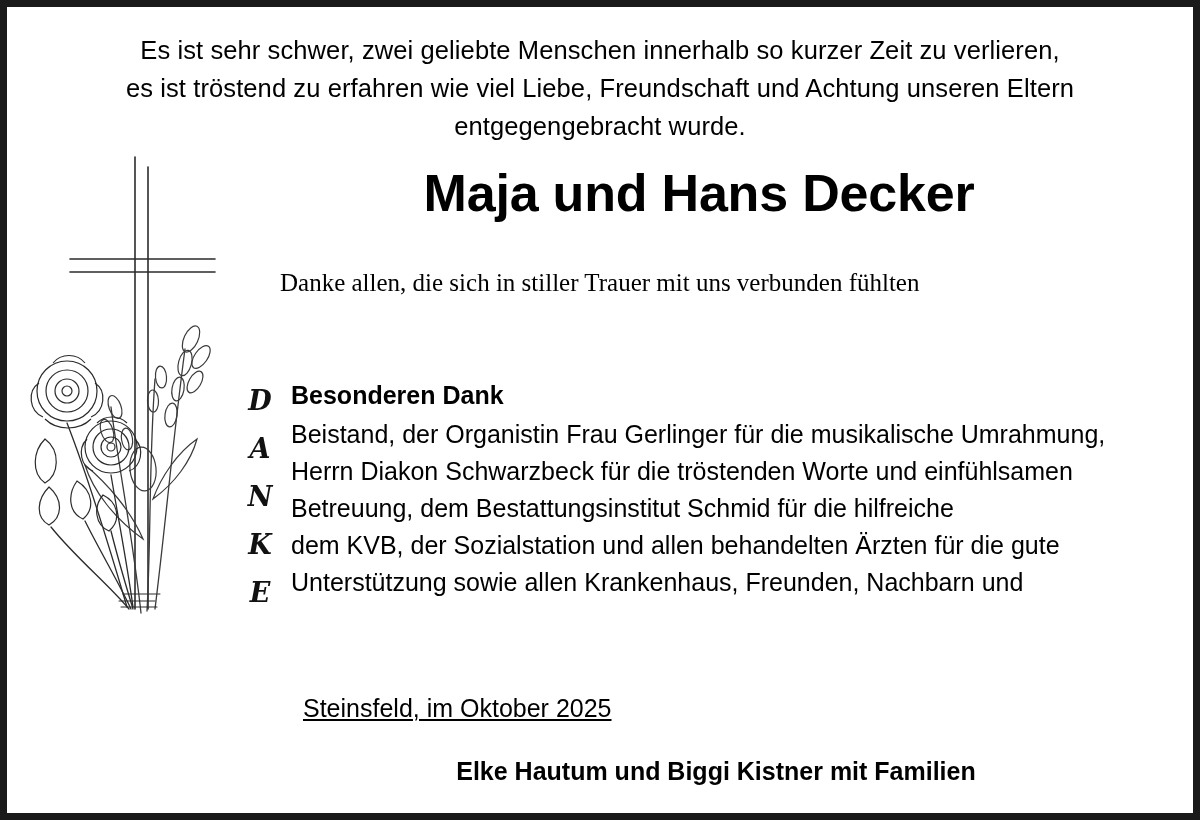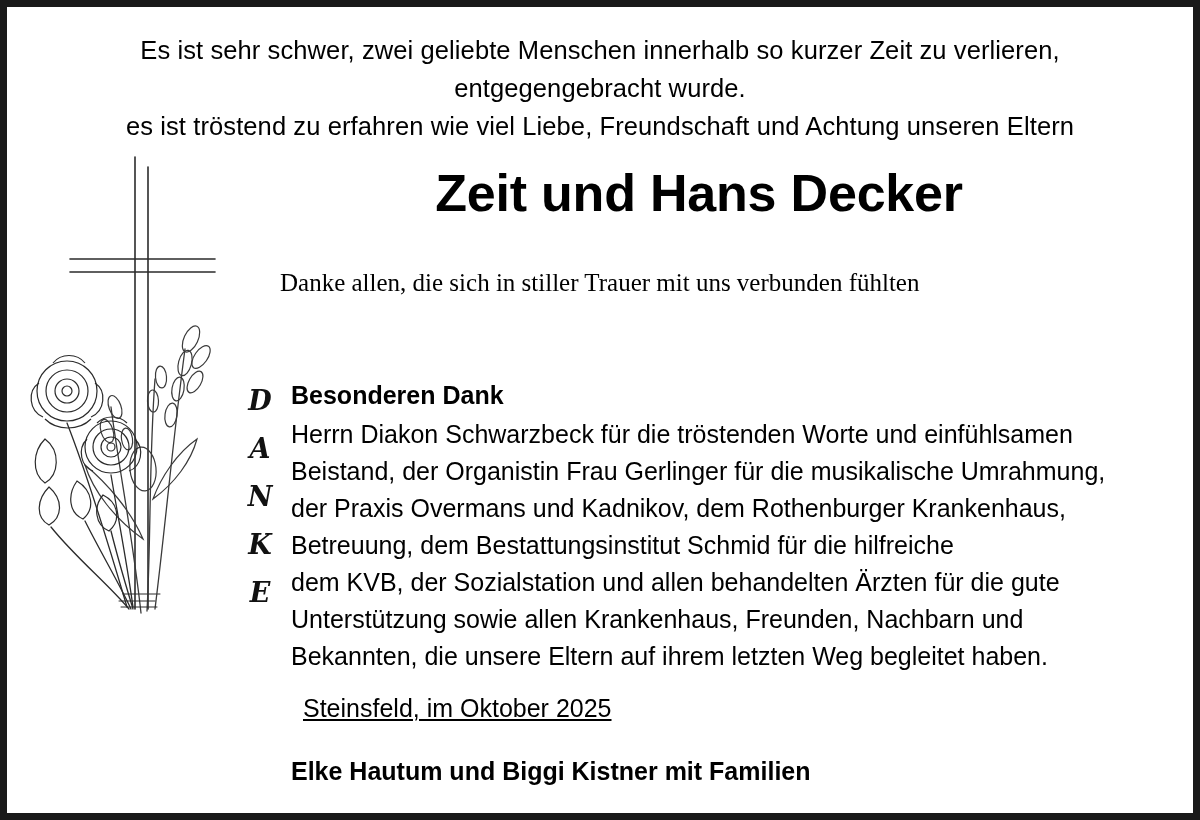--- a/index.html
+++ b/index.html
@@ -118,21 +118,21 @@
     left: 294px;
     top: 685px;
     font-size: 25px;
     text-decoration: underline;
   }
   .signature {
     position: absolute;
     left: 282px;
     top: 748px;
     width: 850px;
-    text-align: left;
+    text-align: center;
     font-size: 25px;
     font-weight: bold;
   }
 
   
   .artwork {
     position: absolute;
     left: 6px;
     top: 130px;
     width: 230px;
@@ -143,48 +143,46 @@
 <body>
 
 <div id="page">
   <div class="frame-outer"></div>
   <div class="frame-inner"></div>
 
   <div class="content">
 
     <div class="intro">
       <div>Es ist sehr schwer, zwei geliebte Menschen innerhalb so kurzer Zeit zu verlieren,</div>
+      <div>es ist tröstend zu erfahren wie viel Liebe, Freundschaft und Achtung unseren Eltern</div>
       <div>entgegengebracht wurde.</div>
-      <div>es ist tröstend zu erfahren wie viel Liebe, Freundschaft und Achtung unseren Eltern</div>
-    </div>
-
-    <div class="names">Zeit und Hans Decker</div>
+    </div>
+
+    <div class="names">Maja und Hans Decker</div>
 
     <div class="thanks">
       <div>Danke allen, die sich in stiller Trauer mit uns verbunden fühlten</div>
     </div>
 
     <div class="danke">
       <span>D</span>
       <span>A</span>
       <span>N</span>
       <span>K</span>
       <span>E</span>
     </div>
 
     <div class="body-title">Besonderen Dank</div>
 
     <div class="body-text">
+      <div>Beistand, der Organistin Frau Gerlinger für die musikalische Umrahmung,</div>
       <div>Herrn Diakon Schwarzbeck für die tröstenden Worte und einfühlsamen</div>
-      <div>Beistand, der Organistin Frau Gerlinger für die musikalische Umrahmung,</div>
-      <div>der Praxis Overmans und Kadnikov, dem Rothenburger Krankenhaus,</div>
       <div>Betreuung, dem Bestattungsinstitut Schmid für die hilfreiche</div>
       <div>dem KVB, der Sozialstation und allen behandelten Ärzten für die gute</div>
       <div>Unterstützung sowie allen Krankenhaus, Freunden, Nachbarn und</div>
-      <div>Bekannten, die unsere Eltern auf ihrem letzten Weg begleitet haben.</div>
     </div>
 
     <div class="place-date">Steinsfeld, im Oktober 2025</div>
     <div class="signature">Elke Hautum und Biggi Kistner mit Familien</div>
 
     <div class="artwork">
       <svg viewBox="0 0 230 510" width="230" height="510" xmlns="http://www.w3.org/2000/svg">
         <g fill="none" stroke="#2b2b2b" stroke-width="1.6" stroke-linecap="round">
 
           <line x1="120" y1="18" x2="120" y2="470"></line>

